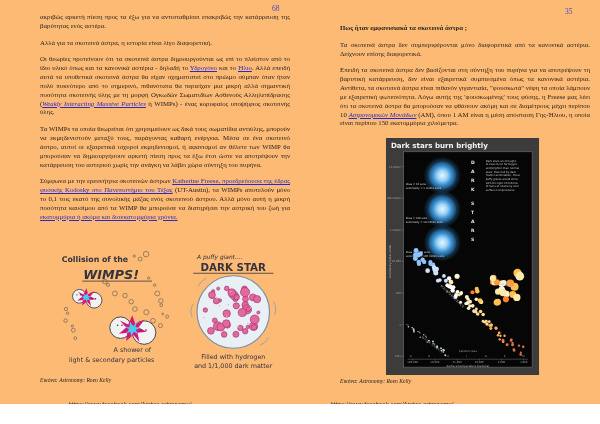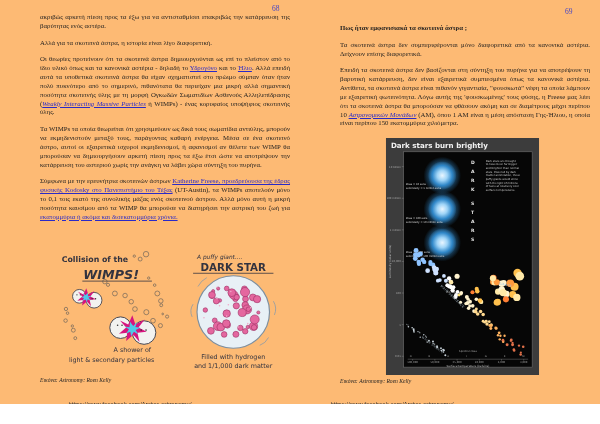--- a/index.html
+++ b/index.html
@@ -179,21 +179,21 @@
 
       <text x="187" y="111" text-anchor="middle" class="hand hand-sm">Filled with hydrogen</text>
       <text x="187" y="120" text-anchor="middle" class="hand hand-sm">and 1/1,000 dark matter</text>
     </svg>
 
     <div class="credit" style="left:40px;top:377px;">Εικόνα: Astronomy: Roen Kelly</div>
     <div class="footer" style="left:50px;top:401px;">https://www.facebook.com/Aratos.astronomy/</div>
   </div>
 
   <div>
-    <div class="pagenum" style="left:565px;top:7px;">69</div>
+    <div class="pagenum" style="left:565px;top:7px;">35</div>
 
     <div class="textcol" style="left:340px;top:24px;">
       <p class="heading">Πως ήταν εμφανισιακά τα σκοτεινά άστρα ;</p>
       <p><span>Τα σκοτεινά άστρα δεν συμπεριφέρονται μόνο διαφορετικά από τα κανονικά αστέρια. Δείχνουν επίσης διαφορετικά.</span></p>
       <p><span>Επειδή τα σκοτεινά άστρα δεν βασίζονται στη σύντηξη του πυρήνα για να αποτρέψουν τη βαρυτική κατάρρευση, δεν είναι εξαιρετικά συμπιεσμένα όπως τα κανονικά αστέρια. Αντίθετα, τα σκοτεινά άστρα είναι πιθανόν γιγαντιαία, "φουσκωτά" νέφη τα οποία λάμπουν με εξαιρετική φωτεινότητα. Λόγω αυτής της 'φουσκωμένης' τους φύσης, η Freese μας λέει ότι τα σκοτεινά άστρα θα μπορούσαν να φθάσουν ακόμη και σε διαμέτρους μέχρι περίπου 10 </span><span class="lnk i">Αστρονομικών Μονάδων</span><span> (ΑΜ), όπου 1 ΑΜ είναι η μέση απόσταση Γης-Ήλιου, η οποία είναι περίπου 150 εκατομμύρια χιλιόμετρα.</span></p>
     </div>
 
     <svg style="left:385px;top:138px;" width="155" height="237" viewBox="0 0 155 240">
       <defs>
         <radialGradient id="sph">

